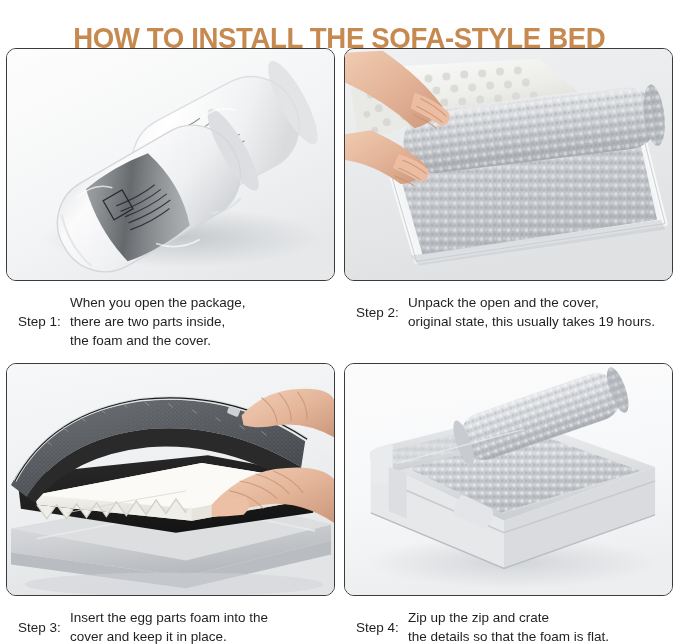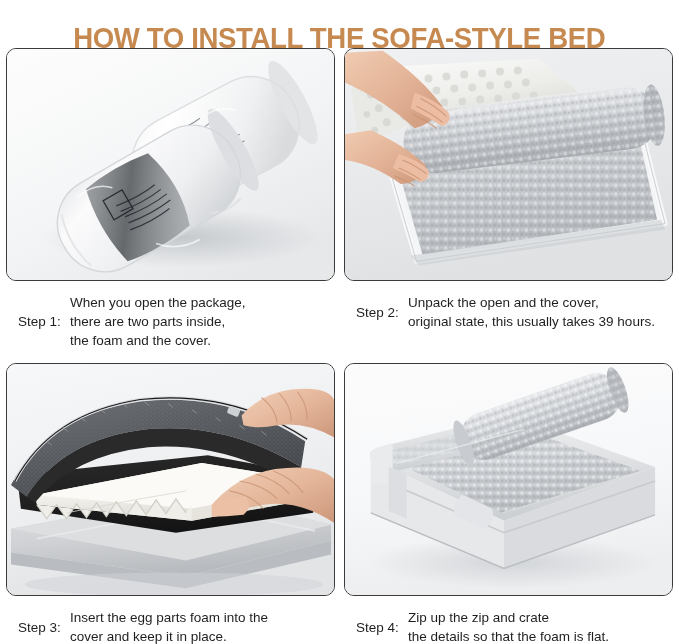--- a/index.html
+++ b/index.html
@@ -303,21 +303,21 @@
           </g>
         </g>
 
         <path d="M66 208 L318 172 L322 182 L74 218 Z" fill="#c9ccd0" opacity="0.55"></path>
       </svg>
     </div>
     <div class="caption">
       <div class="step-label">Step 2:</div>
       <div class="step-lines">
         <span class="ln">Unpack the open and the cover,</span>
-        <span class="ln">original state, this usually takes 39 hours.</span>
+        <span class="ln">original state, this usually takes 19 hours.</span>
       </div>
     </div>
   </div>
 
   <div class="cell col-l row-b">
     <div class="photo-frame">
       <svg viewBox="0 0 329 233" preserveAspectRatio="xMidYMid slice" aria-hidden="true">
         <defs>
           <linearGradient id="s3bg" x1="0" y1="0" x2="0.3" y2="1">
             <stop offset="0%" stop-color="#f7f8f9"></stop>

